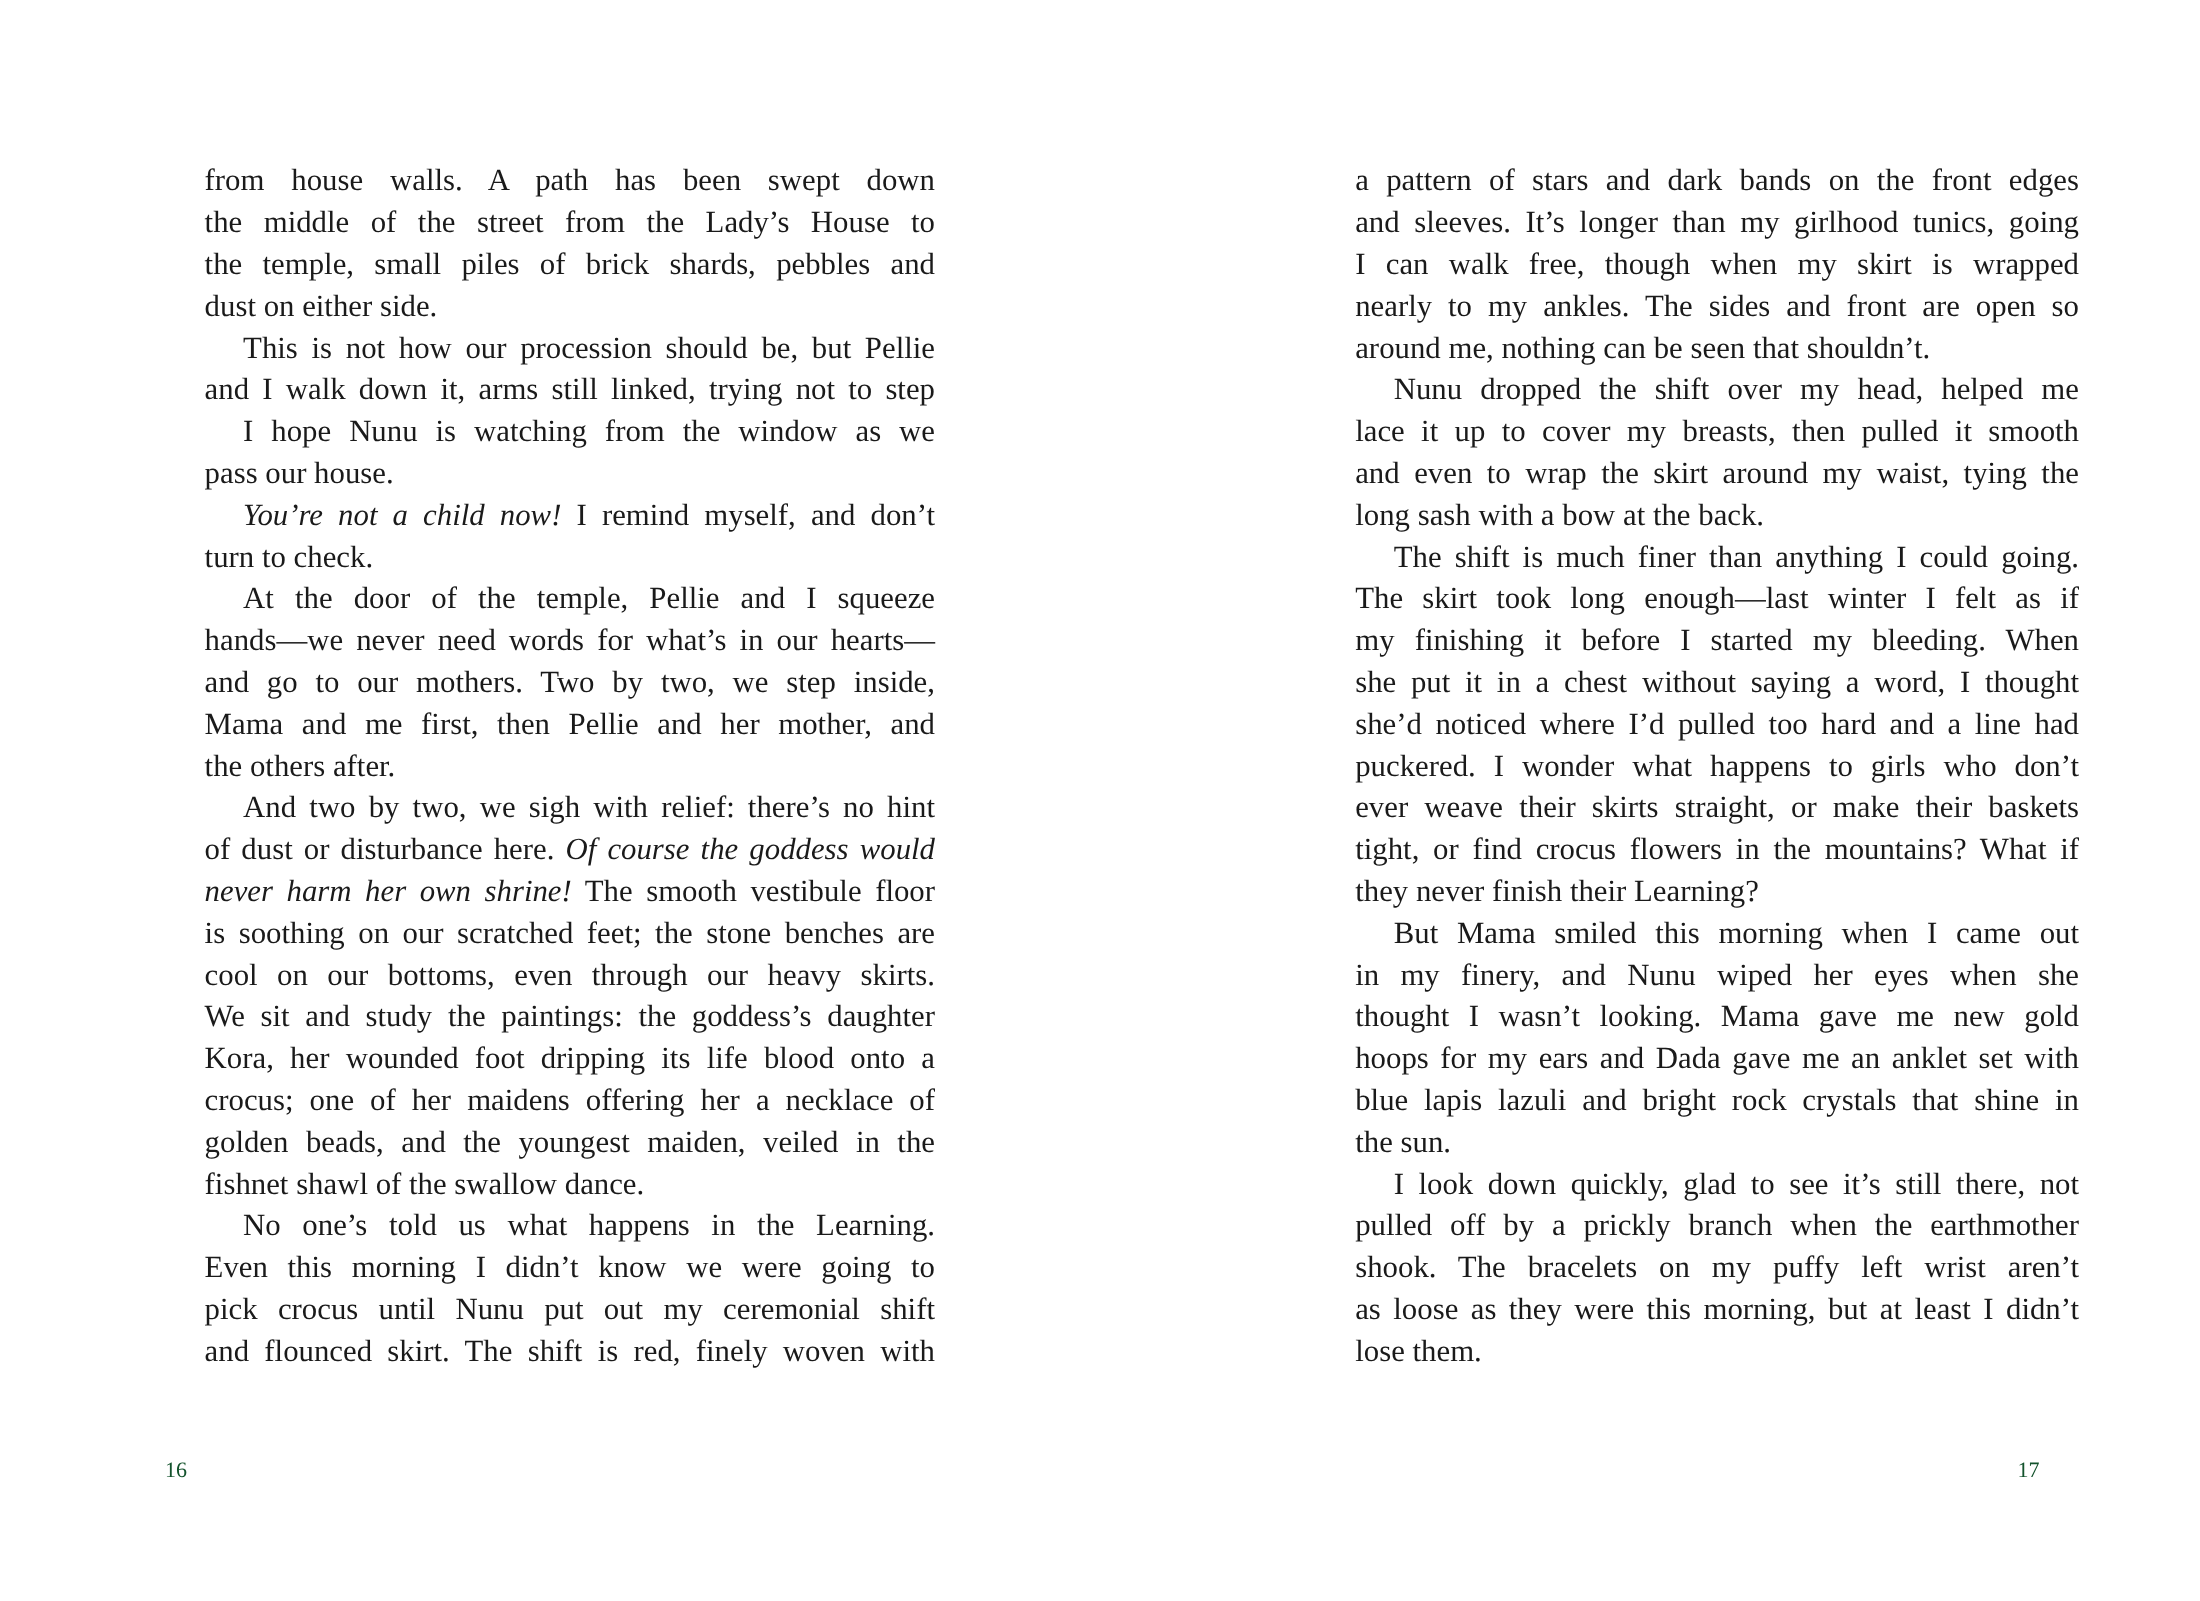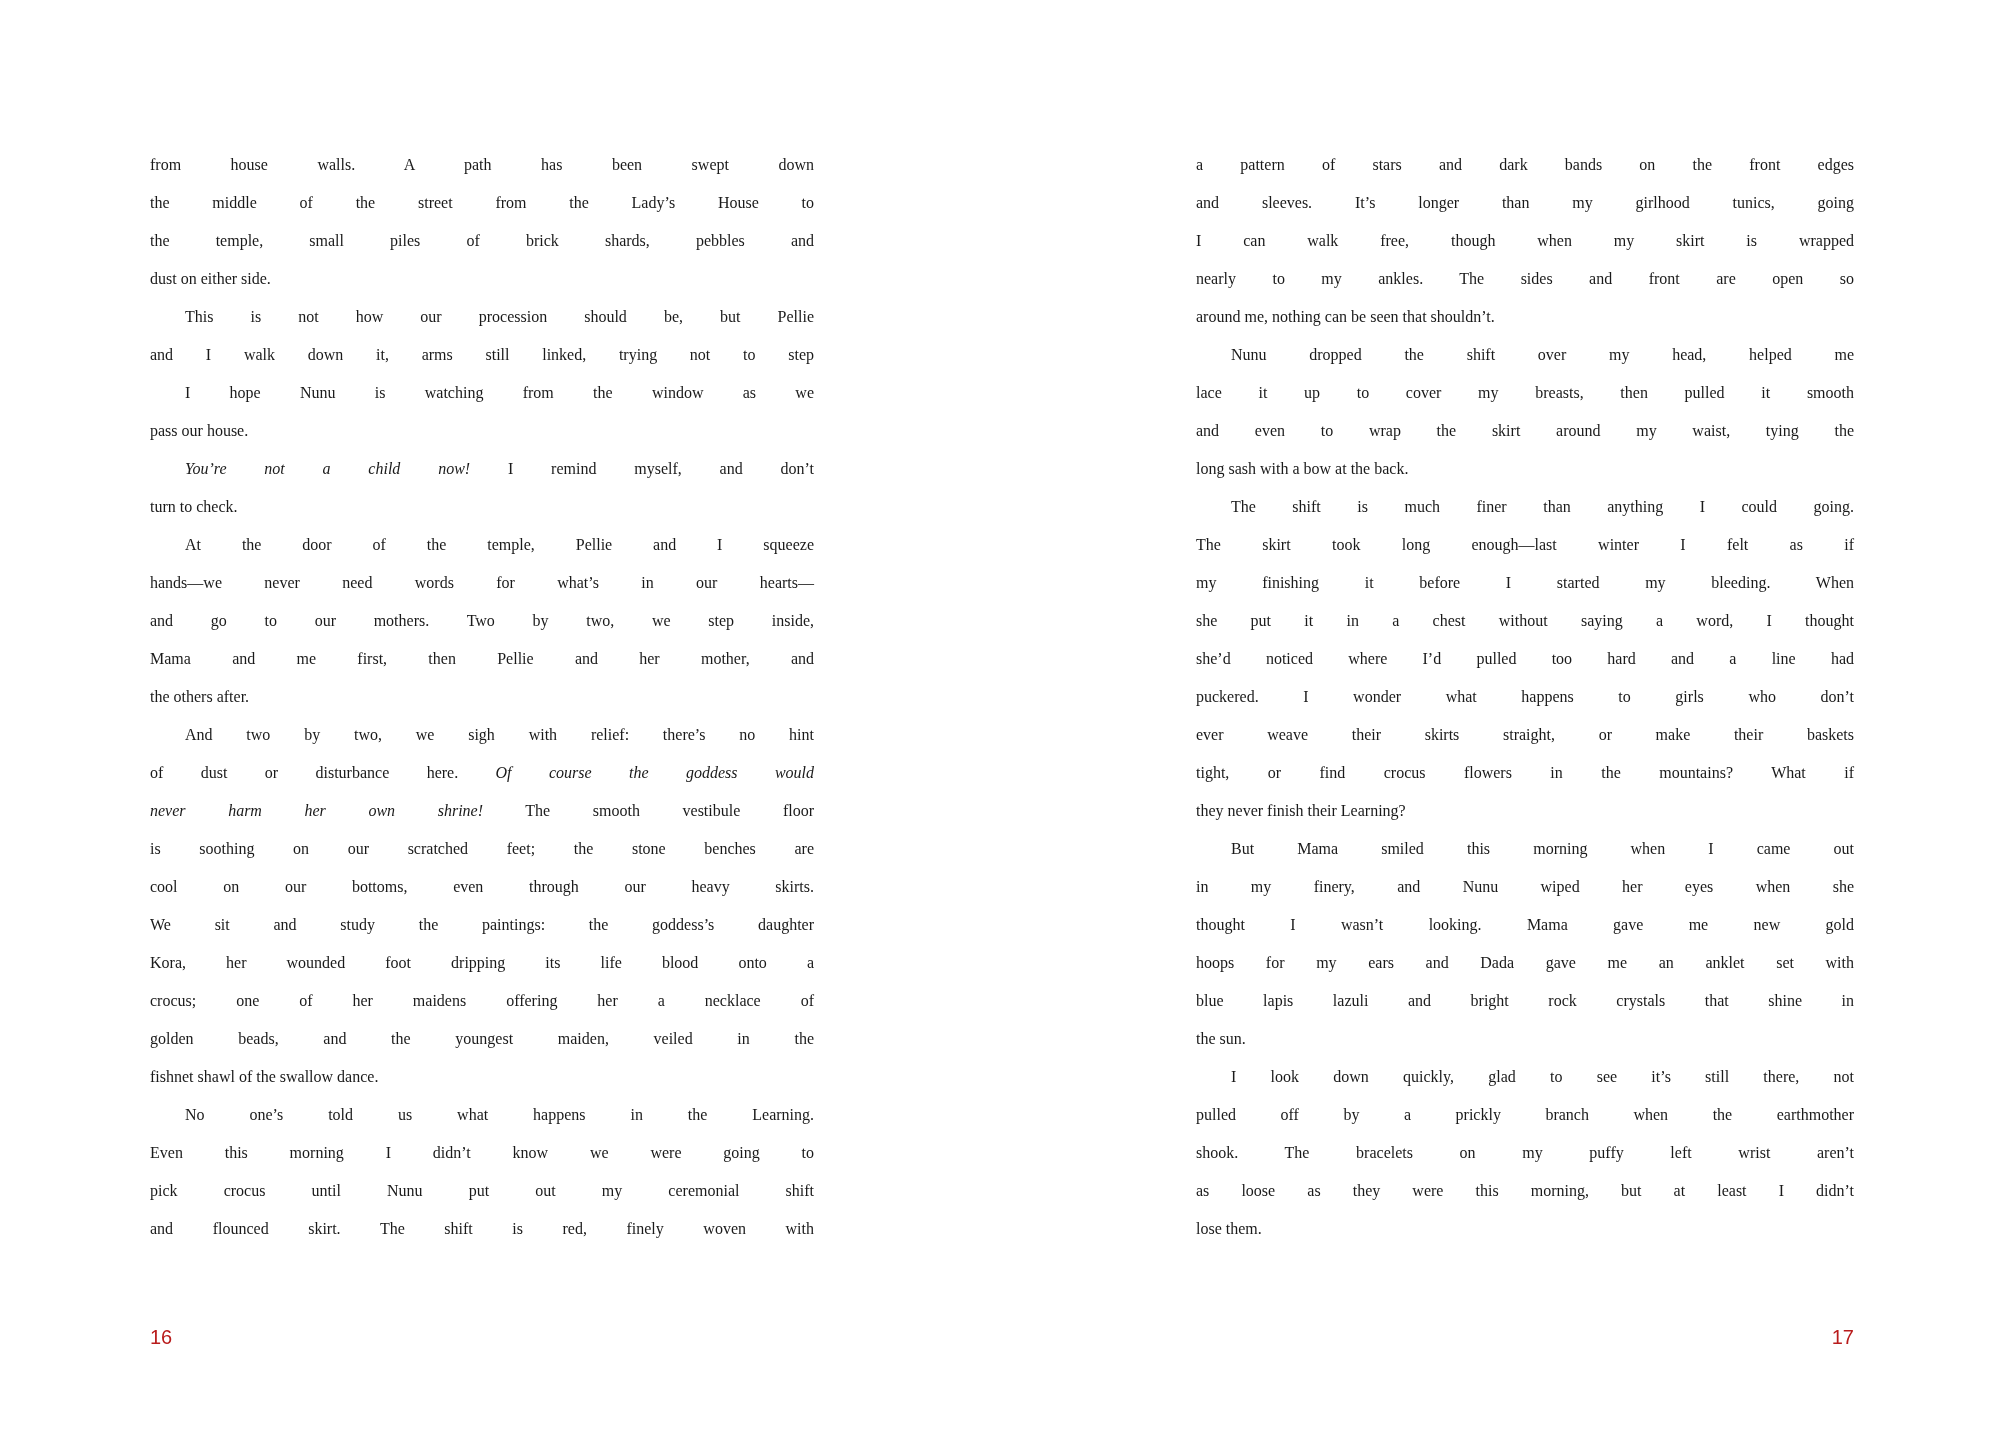--- a/index.html
+++ b/index.html
@@ -8,39 +8,40 @@
     width: 2000px;
     height: 1455px;
     background: #ffffff;
     font-family: "Liberation Serif", serif;
     color: #1a1a1a;
     overflow: hidden;
   }
   .text-column {
     position: absolute;
     top: 146px;
-    font-size: 16px;
+    font-size: 28px;
     line-height: 38px;
+    margin-left: 36px;
   }
   #col-left  { left: 150px;  width: 664px; }
   #col-right { left: 1196px; width: 658px; }
   .text-line {
     text-align: justify;
     text-align-last: justify;
     height: 38px;
   }
   .line-end { text-align-last: left; }
   .line-indent { text-indent: 35px; }
   .italic { font-style: italic; }
   .page-number {
     position: absolute;
     top: 1326px;
-    font-family: Liberation Sans, sans-serif;
+    font-family: Liberation Serif, serif;
     font-size: 20px;
-    color: #b91c1c;
+    color: #14532d;
   }
   #pagenum-left  { left: 150px; }
   #pagenum-right { left: 1196px; width: 658px; text-align: right; }
 </style>
 </head>
 <body>
 
 <div class="spread">
   <div class="text-column" id="col-left">
       <div class="text-line"><span>from house walls. A path has been swept down</span></div>

